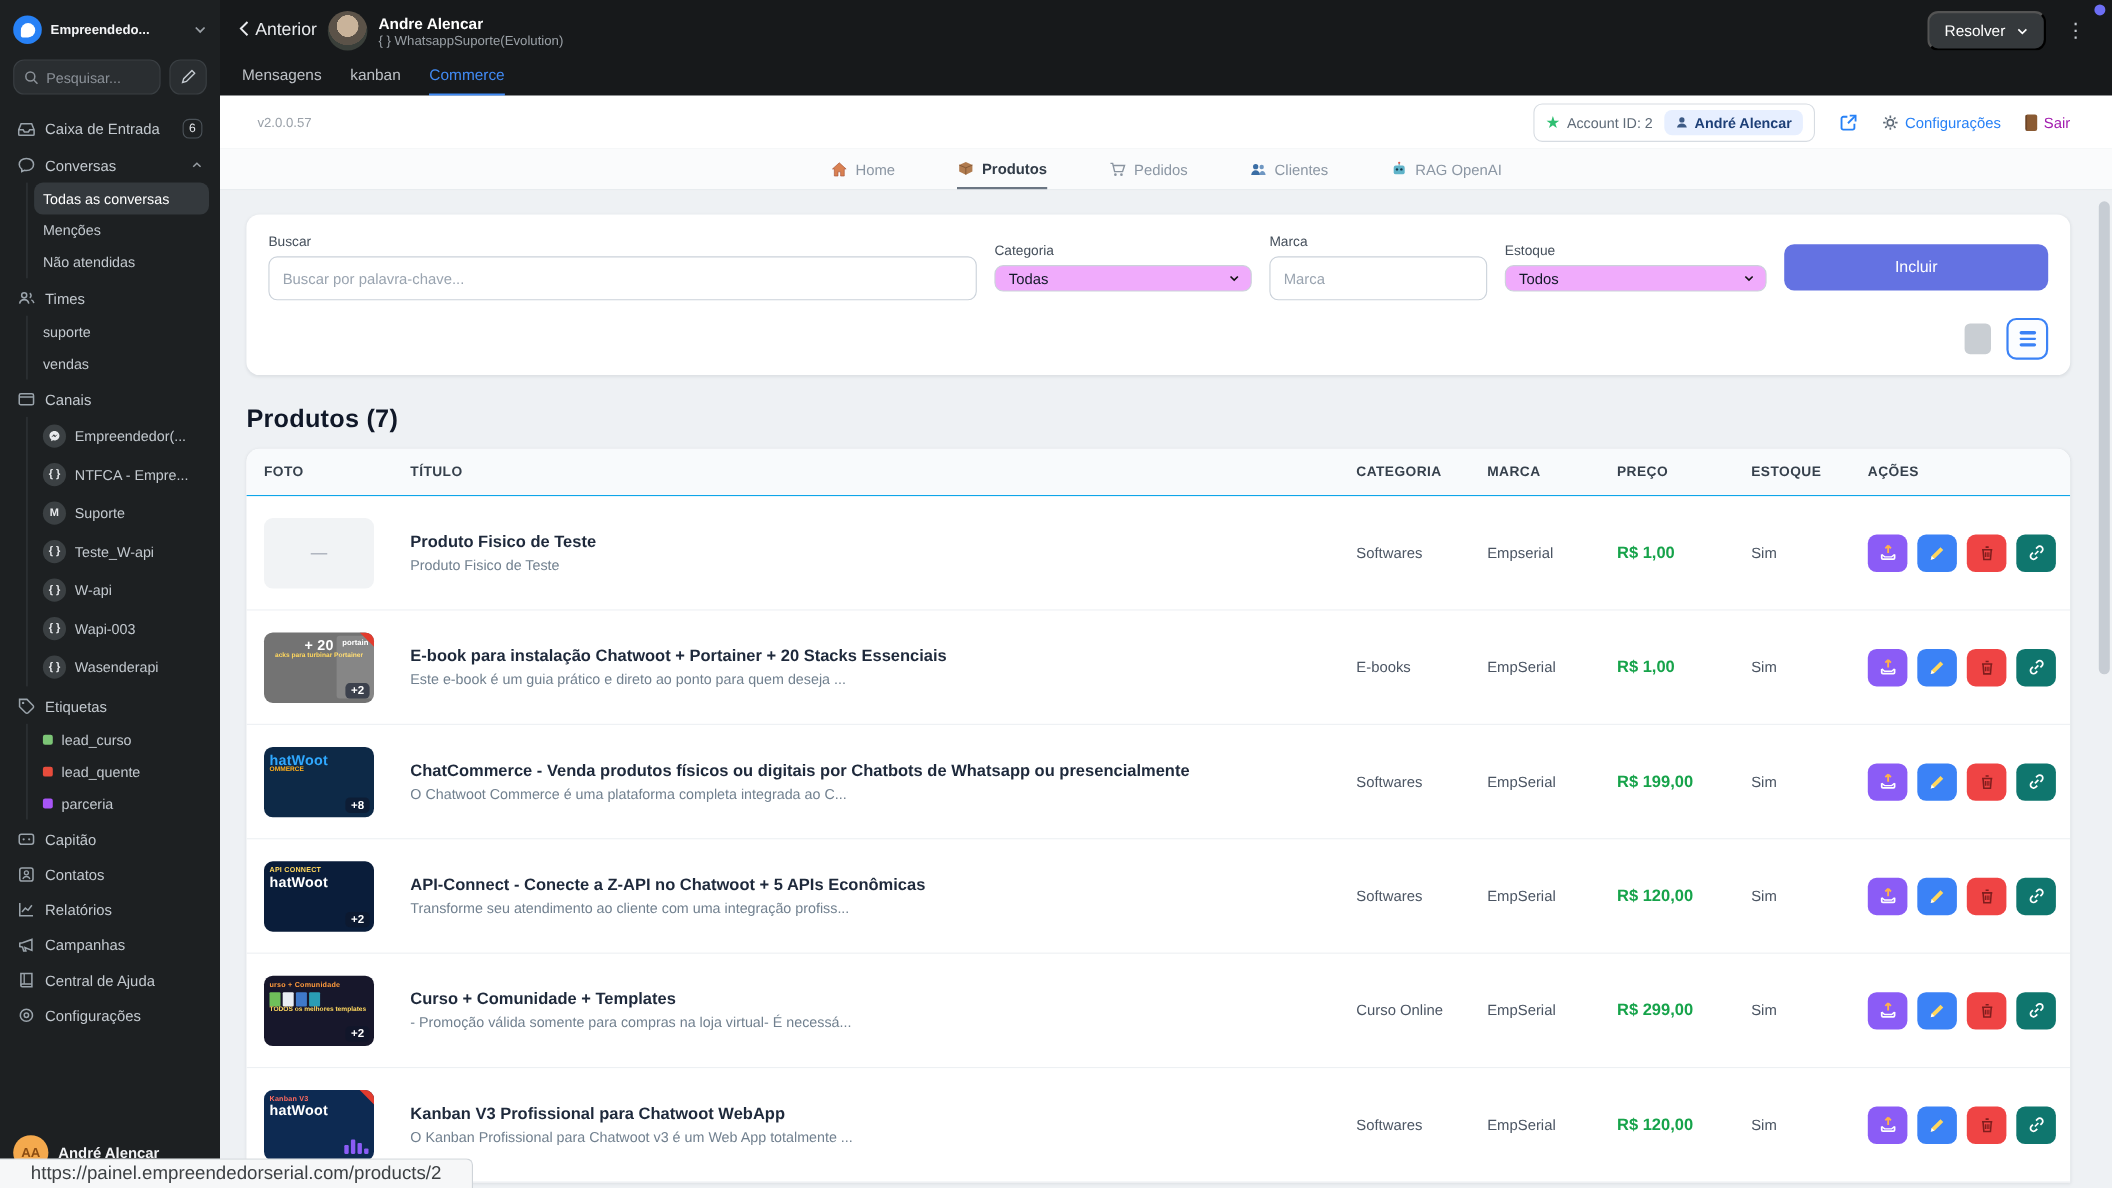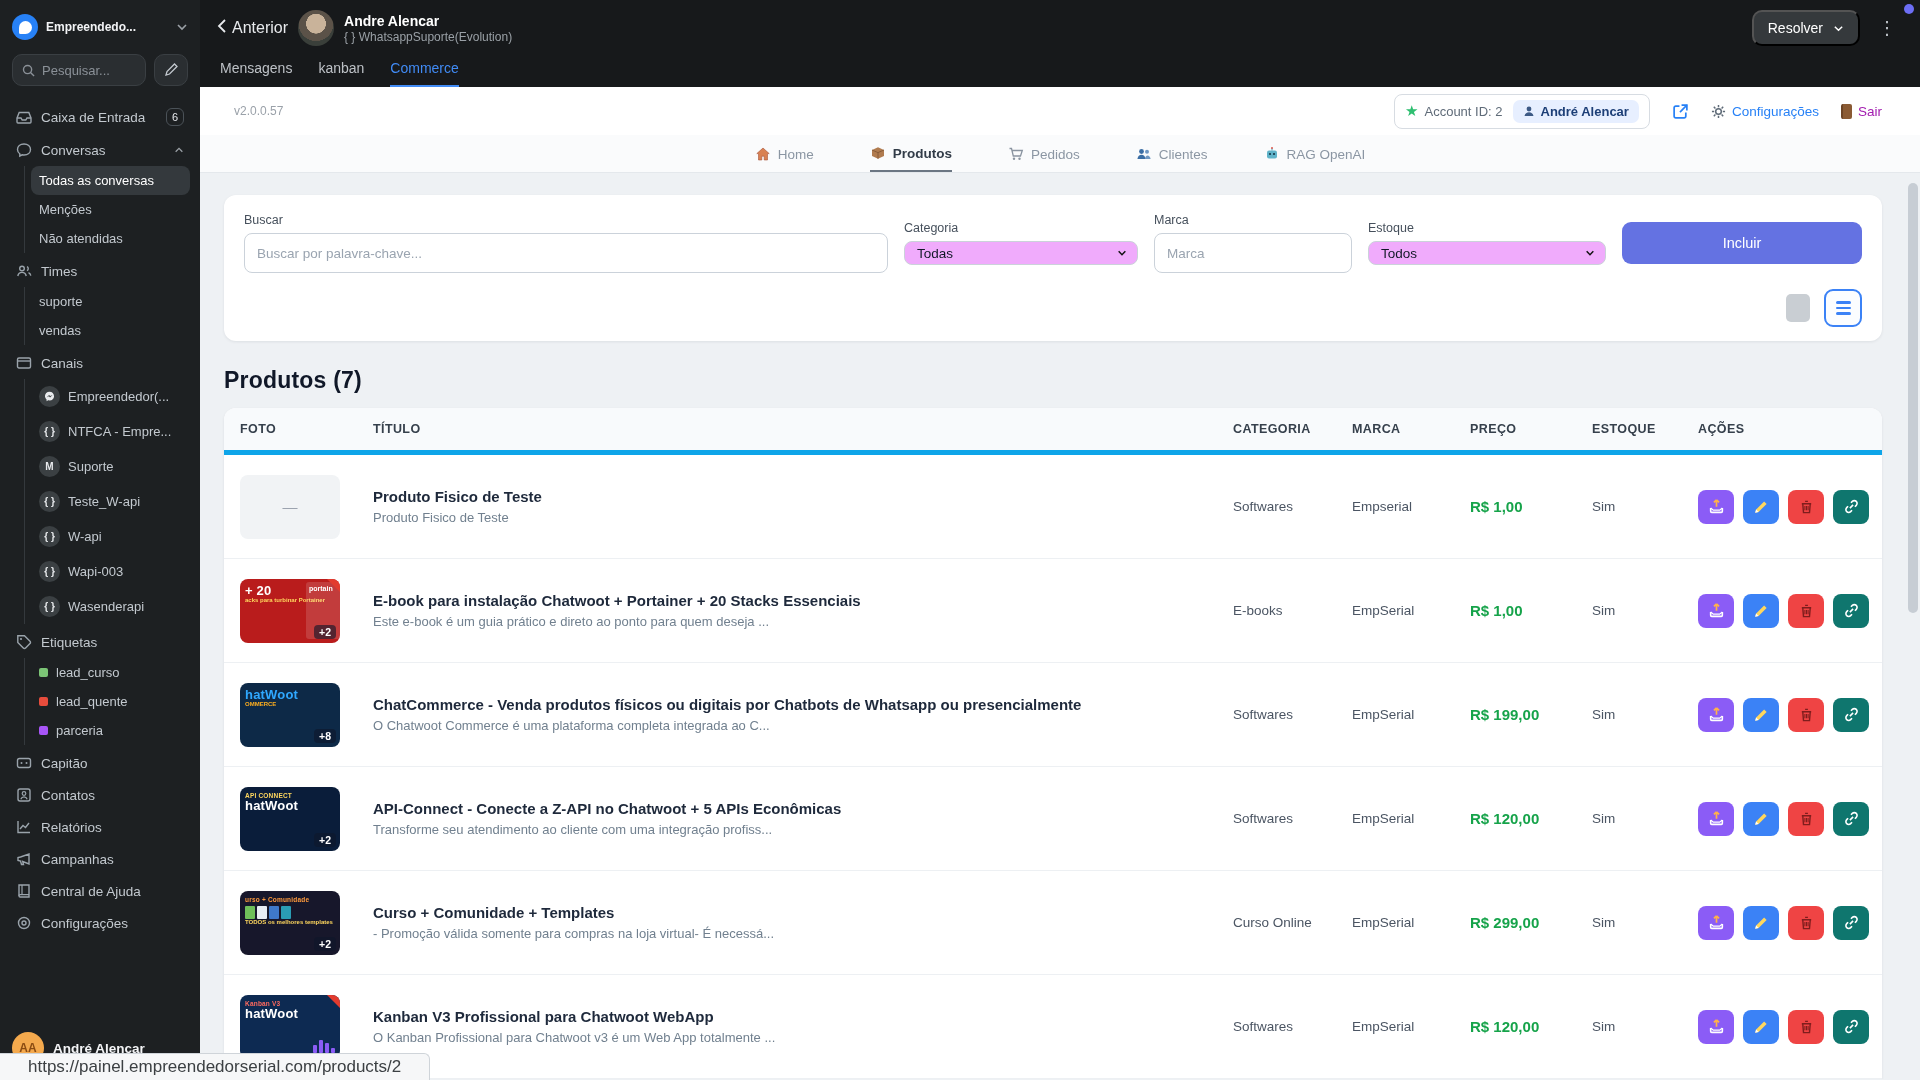--- a/index.html
+++ b/index.html
@@ -78,21 +78,21 @@
   .incluir-btn{height:42px;width:240px;background:#6472e2;color:#fff;border:none;border-radius:9px;font-size:14.5px;font-family:inherit}
   .view-toggle{display:flex;justify-content:flex-end;align-items:center;gap:14px;margin-top:16px}
   .grid-ico{width:24px;height:28px;background:#c9ced3;border-radius:5px}
   .list-btn{width:38px;height:38px;border:2px solid #3b82f6;border-radius:9px;background:#fbfdff;display:flex;flex-direction:column;justify-content:center;align-items:center;gap:3px}
   .list-btn i{display:block;width:15px;height:2.5px;background:#3b82f6;border-radius:2px}
 
   .section-title{font-size:23px;font-weight:700;color:#101828;margin:26px 0 14px;letter-spacing:.2px}
 
   .table-card{background:#fff;border-radius:12px 12px 0 0;box-shadow:0 1px 3px rgba(16,24,40,.08);overflow:hidden}
   .t-head,.t-row{display:grid;grid-template-columns:133px 860px 119px 118px 122px 106px 200px}
-  .t-head{background:#f8fafc;border-bottom:5px solid #0ea5e9}
+  .t-head{background:#f8fafc;border-bottom:1px solid #0ea5e9}
   .t-head>div{padding:14px 0 14px 16px;font-size:12.5px;font-weight:700;color:#36404c;letter-spacing:.4px}
   .t-row{border-bottom:1px solid #edf0f3;align-items:center;height:104px}
   .t-cell{padding-left:16px;font-size:13.5px;color:#4b5563}
   .p-title{font-size:15px;font-weight:700;color:#1e293b;margin-bottom:5px;white-space:nowrap;overflow:hidden}
   .p-sub{font-size:13px;color:#71808f;white-space:nowrap;overflow:hidden}
   .price{font-size:15px;font-weight:700;color:#16a34a}
   .thumb{width:100px;height:64px;border-radius:8px;margin-left:16px;position:relative;overflow:hidden}
   .thumb.placeholder{background:#f1f3f5;display:flex;align-items:center;justify-content:center;color:#9ca3af;font-size:15px}
   .thumb .ovl{font-size:6.5px;font-weight:700;letter-spacing:.2px}
   .thumb .ttl{font-size:13px;font-weight:800;letter-spacing:.2px;line-height:1.05}
@@ -497,21 +497,21 @@
                   <svg width="17" height="17" viewBox="0 0 16 16">
                     <path d="M6.5 9.5l3-3" stroke="#fff" stroke-width="1.5"></path>
                     <path d="M7.5 4.5l1.3-1.3a2.6 2.6 0 0 1 3.7 3.7L11.2 8.2" fill="none" stroke="#fff" stroke-width="1.5"></path>
                     <path d="M8.5 11.5l-1.3 1.3a2.6 2.6 0 0 1-3.7-3.7l1.3-1.3" fill="none" stroke="#fff" stroke-width="1.5"></path>
                   </svg>
                 </button>
               </div>
             </div>
             <div class="t-row">
               <div>
-                <div class="thumb" style="background: #b91c1c;">
+                <div class="thumb" style="background: #737373; text-align: center;">
                   <div class="txt">
                     <div class="ttl" style="color:#ffffff">+ 20</div>
                     <div class="cap" style="color:#ffd75e">acks para turbinar Portainer</div>
                   </div>
                   <div class="panel">portain</div>
                   <span class="corner"></span>
                   <span class="badge">+2</span>
                 </div>
               </div>
               <div class="t-cell">

